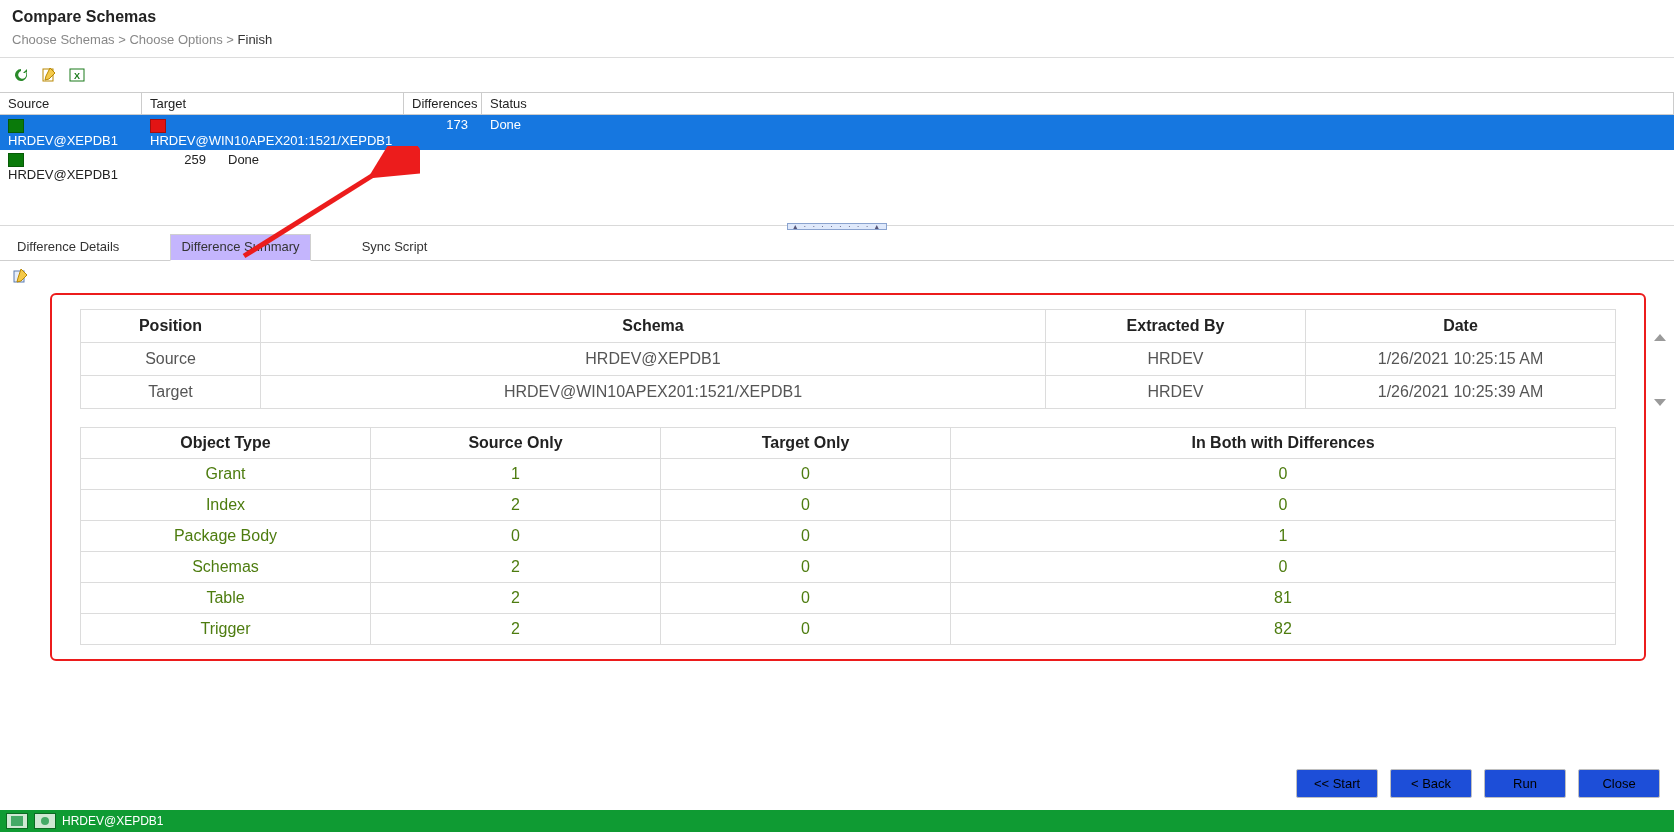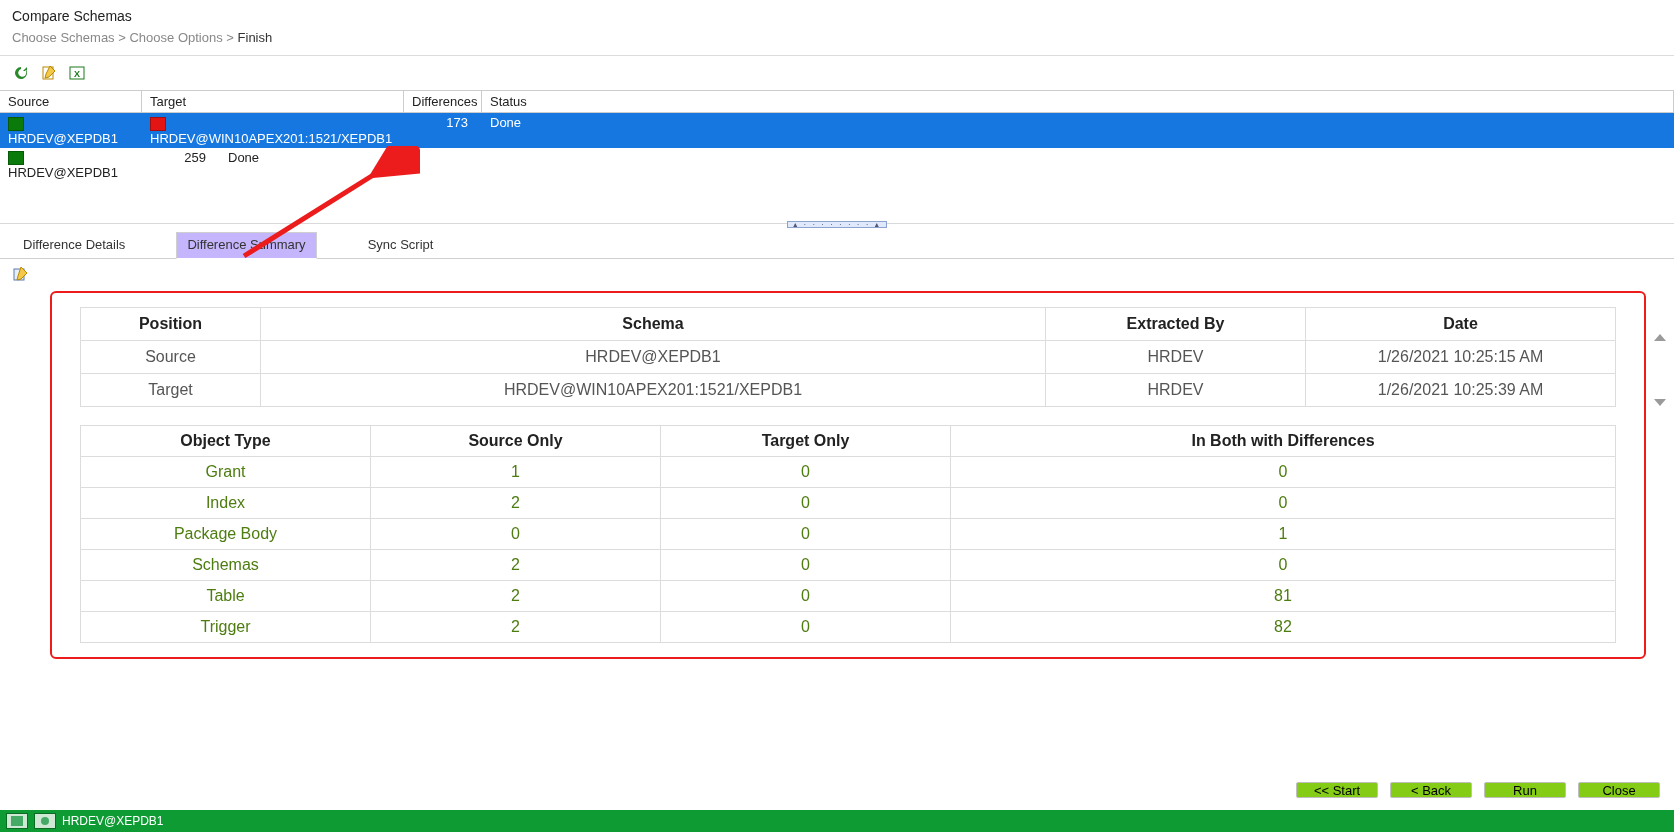--- a/index.html
+++ b/index.html
@@ -1,17 +1,17 @@
 <!DOCTYPE html>
 <html><head>
 <meta charset="utf-8">
 <style>
   * { box-sizing: border-box; margin: 0; padding: 0; }
   html,body { width:1674px; height:832px; font-family: "Segoe UI", Tahoma, Arial, sans-serif; font-size:13px; color:#222; background:#fff; overflow:hidden; }
-  .page-title { font-weight:normal; font-size:14px; padding:8px 10px 4px 12px; }
+  .page-title { font-weight:bold; font-size:16px; padding:8px 10px 4px 12px; }
   .breadcrumb { padding:2px 12px 10px 12px; color:#888; }
   .breadcrumb .current { color:#333; }
   .toolbar-sep { border-bottom:1px solid #dcdcdc; }
   .toolbar { display:flex; gap:10px; padding:8px 12px; }
   .tb-icon { width:18px; height:18px; display:flex; align-items:center; justify-content:center; cursor:pointer; }
 
   .grid-wrap {}
   .grid-head { display:flex; background:#fff; border-top:1px solid #ccc; border-bottom:1px solid #ccc; font-size:13px; }
   .grid-head > div { padding:3px 8px; border-right:1px solid #ccc; }
   .col-source { width:142px; }
@@ -25,21 +25,21 @@
   .swatch { display:inline-block; width:16px; height:14px; vertical-align:middle; margin-right:6px; border:1px solid #555; }
   .swatch.darkgreen { background:#0a7a0a; border-color:#075b07; }
   .swatch.red       { background:#e21414; border-color:#a30f0f; }
   .swatch.cyan      { background:#39dede; border-color:#28a6a6; }
 
   .grid-body { height:108px; }
 
   .splitter { height:6px; position:relative; border-top:1px solid #d9d9d9; margin-top:2px; }
   .splitter-handle { position:absolute; left:50%; transform:translateX(-50%); top:-3px; width:100px; height:7px; border:1px solid #8aa3cf; background:#dfe9fb; font-size:8px; display:flex; align-items:center; justify-content:center; cursor:row-resize; letter-spacing:2px; color:#557; }
 
-  .tabs { display:flex; border-bottom:1px solid #cfcfcf; margin-top:2px; padding-left:12px;gap:40px; }
+  .tabs { display:flex; border-bottom:1px solid #cfcfcf; margin-top:2px; padding-left:6px;gap:40px; }
   .tab { padding:4px 10px 6px 10px; border:1px solid transparent; border-bottom:none; color:#333; cursor:pointer; position:relative; top:1px; }
   .tab.active { background:#c4b5fd; border-color:#cfcfcf; border-bottom:1px solid #fff; }
   .inner-tool { padding:6px 12px 4px 12px; }
   .inner-tool .tb-icon { width:18px; height:18px; }
 
   .summary-area { position:relative; margin:4px 28px 8px 50px; height:400px; overflow:auto; }
   .red-box { border:2px solid #ec1c1c; border-radius:6px; padding:14px 28px; }
   .tbl { width:100%; border-collapse:collapse; margin-bottom:18px; }
   .tbl th, .tbl td { border:1px solid #dcdcdc; padding:7px 10px; text-align:center; font-size:16px; }
   .tbl th { font-weight:bold; }
@@ -51,21 +51,21 @@
 
   .scroll-affordance { position:absolute; right:6px; top:334px; width:16px; height:72px; display:flex; flex-direction:column; justify-content:space-between; align-items:center; }
   .scroll-affordance .arrow { width:0; height:0; border-left:6px solid transparent; border-right:6px solid transparent; cursor:pointer; }
   .scroll-affordance .up   { border-bottom:7px solid #9a9a9a; }
   .scroll-affordance .down { border-top:7px solid #9a9a9a; }
 
   
   .anno-arrow { position:absolute; left:230px; top:146px; width:190px; height:120px; pointer-events:none; z-index:50; }
 
   .bottom-btns { position:absolute; right:14px; bottom:34px; display:flex; gap:12px; }
-  .btn { width:82px; height:16px; background:#84cc16; border:1px solid #bfbfbf; border-radius:2px; font-size:13px; cursor:pointer; }
+  .btn { width:82px; height:29px; background:#1d4ed8; border:1px solid #bfbfbf; border-radius:2px; font-size:13px; cursor:pointer; }
 
   .status-bar { position:absolute; left:0; right:0; bottom:0; height:22px; background:#0f9b33; color:#fff; display:flex; align-items:center; font-size:12px; gap:6px; padding-left:6px; }
   .sb-pill { background:#cfe8d3; width:22px; height:16px; border:1px solid #0b6b22; display:flex; align-items:center; justify-content:center; }
 </style>
 </head>
 <body>
 
 <div class="page-title">Compare Schemas</div>
 <div class="breadcrumb">
   <span>Choose Schemas</span>

